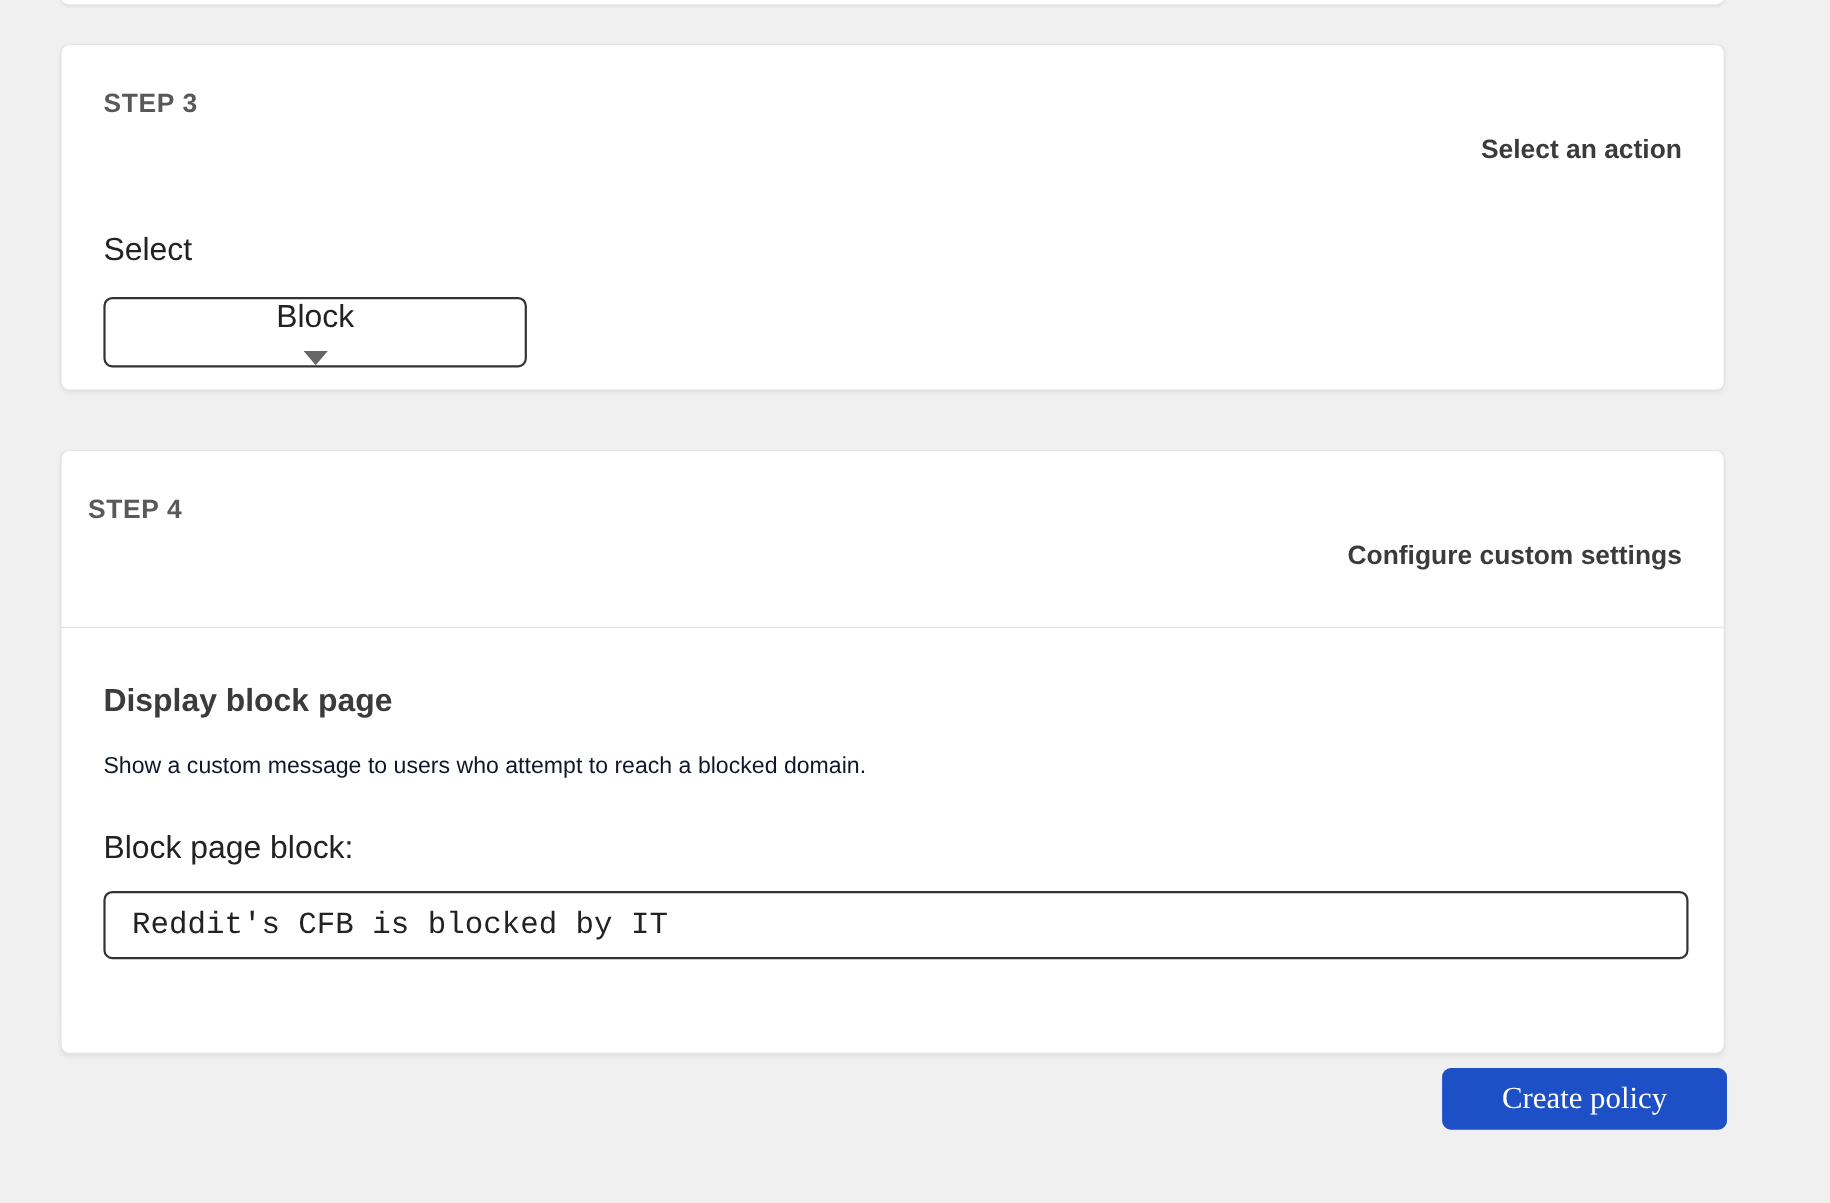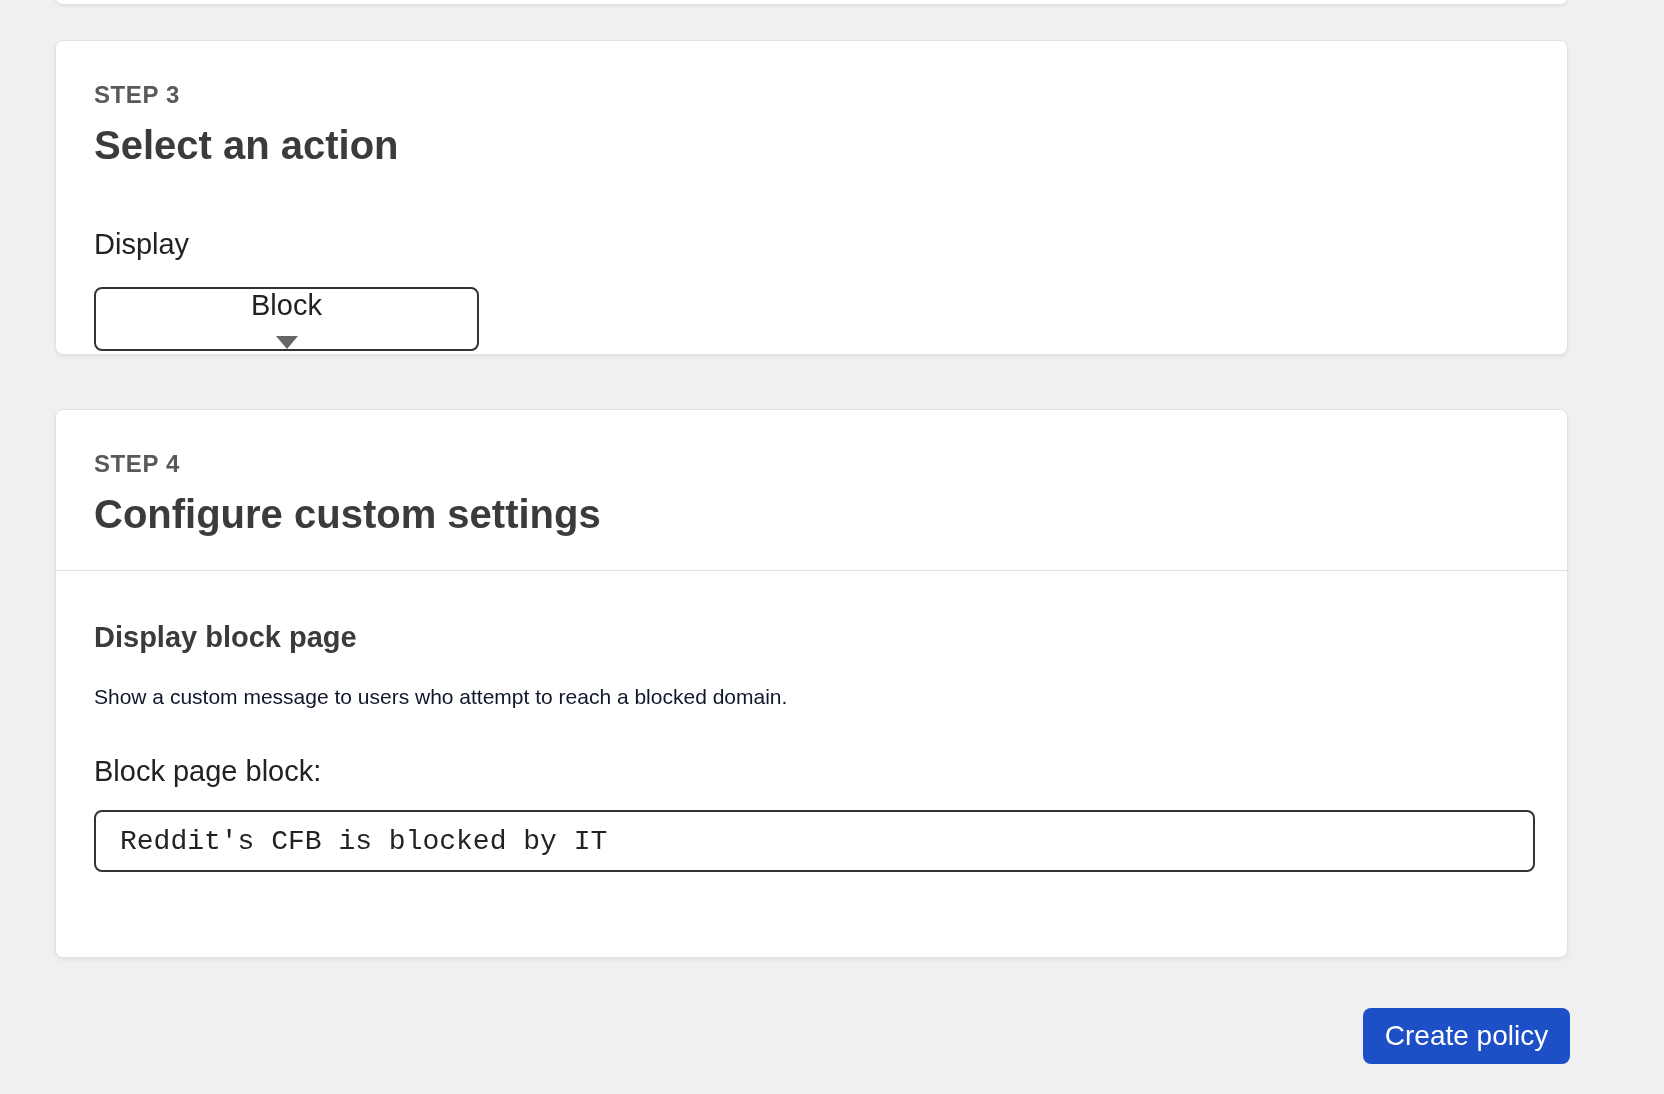--- a/index.html
+++ b/index.html
@@ -44,40 +44,41 @@
 
   .card-step4 {
     top: 409px;
     height: 549px;
     padding: 0;
   }
 
   .card-header {
     box-sizing: border-box;
     height: 161px;
-    padding: 40px 38px 0 38px;
+    padding: 40px 38px 0 24px;
     border-bottom: 1px solid #e0e0e0;
   }
 
   .card-body {
     padding: 50px 32px 0 38px;
   }
 
   .step-label {
     font-size: 24px;
     font-weight: 700;
     letter-spacing: 0.6px;
     color: #595959;
   }
 
   .card-title {
     margin: 14px 0 0 0;
-    font-size: 40px;
+    font-size: 24px;
     font-weight: 700;
     color: #3b3b3b;
+    text-align: right;
   }
 
   .field-label {
     margin-top: 60px;
     font-size: 29px;
     color: #222222;
   }
 
   .select-box {
     margin-top: 26px;
@@ -138,44 +139,44 @@
     font-family: Liberation Mono, monospace;
     font-size: 28px;
     color: #222222;
     padding: 0 24px;
     outline: none;
   }
 
   .primary-button {
     position: absolute;
     right: 94px;
-    top: 1008px;
-    width: 207px;
+    top: 971px;
+    width: 259px;
     height: 56px;
     background: #1d4fc7;
     border: none;
     border-radius: 8px;
     color: #ffffff;
-    font-family: Liberation Sans, sans-serif;
+    font-family: Liberation Serif, serif;
     font-size: 28px;
     display: flex;
     align-items: center;
     justify-content: center;
     cursor: pointer;
   }
 </style>
 </head>
 <body>
 
 <div class="prev-card-edge"></div>
 
 <section class="card card-step3">
   <div class="step-label">STEP 3</div>
   <h1 class="card-title">Select an action</h1>
-  <div class="field-label">Display</div>
+  <div class="field-label">Select</div>
   <div class="select-box">
     <span class="select-value">Block</span>
     <span class="caret-down"></span>
   </div>
 </section>
 
 <section class="card card-step4">
   <div class="card-header">
     <div class="step-label">STEP 4</div>
     <h1 class="card-title">Configure custom settings</h1>

